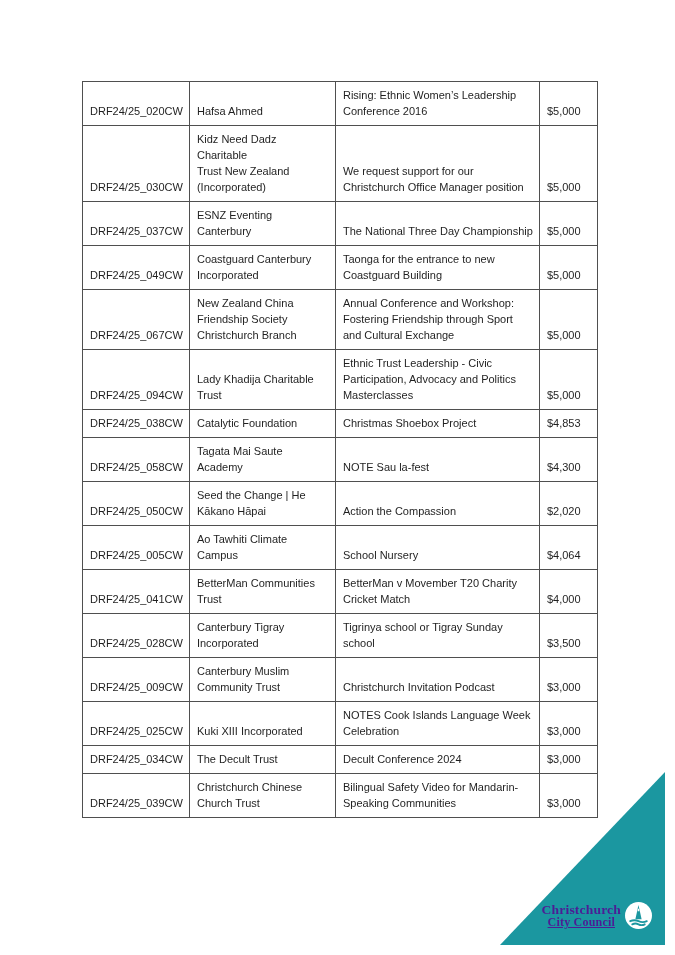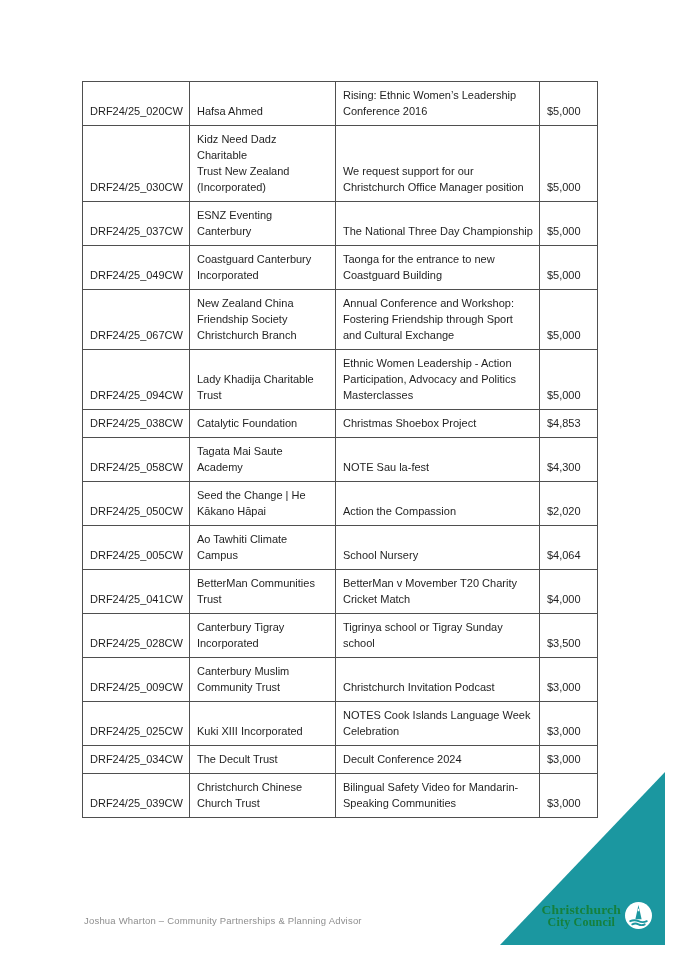--- a/index.html
+++ b/index.html
@@ -33,25 +33,25 @@
 
   .corner{
     position:absolute;right:10px;bottom:10px;width:165px;height:173px;
   }
   .corner svg.tri{position:absolute;inset:0;display:block;}
   .council-logo{
     position:absolute;right:13px;bottom:16px;
     display:flex;align-items:center;gap:4px;
   }
   .logo-text{
-    color:#15803d;font-family:"Liberation Serif", serif;font-weight:bold;
+    color:#4c1d95;font-family:"Liberation Serif", serif;font-weight:bold;
     text-align:center;
   }
   .logo-line1{font-size:13.5px;line-height:13px;letter-spacing:.2px;}
-  .logo-line2{font-size:12px;line-height:12px;letter-spacing:.2px;}
+  .logo-line2{font-size:12px;line-height:12px;letter-spacing:.2px;text-decoration:underline;}
   .logo-icon{width:27px;height:27px;display:block;}
 </style>
 </head>
 <body>
 
 <div class="page">
 
   <table class="grants">
     <colgroup>
       <col class="c-ref">
@@ -102,21 +102,21 @@
       <td>Annual Conference and Workshop:
 Fostering Friendship through Sport
 and Cultural Exchange</td>
       <td>$5,000</td>
     </tr>
 
     <tr>
       <td>DRF24/25_094CW</td>
       <td>Lady Khadija Charitable
 Trust</td>
-      <td>Ethnic Women Leadership - Action
+      <td>Ethnic Trust Leadership - Civic
 Participation, Advocacy and Politics
 Masterclasses</td>
       <td>$5,000</td>
     </tr>
 
 
     <tr>
       <td>DRF24/25_038CW</td>
       <td>Catalytic Foundation</td>
       <td>Christmas Shoebox Project</td>
@@ -191,21 +191,20 @@
       <td>DRF24/25_039CW</td>
       <td>Christchurch Chinese
 Church Trust</td>
       <td>Bilingual Safety Video for Mandarin-
 Speaking Communities</td>
       <td>$3,000</td>
     </tr>
   </tbody>
   </table>
 
-  <div class="footer-text">Joshua Wharton  –  Community Partnerships &amp; Planning Advisor</div>
 
   <div class="corner">
     <svg class="tri" width="165" height="173" viewBox="0 0 165 173">
       <polygon points="165,0 165,173 0,173" fill="#1B97A0"></polygon>
     </svg>
     <div class="council-logo">
       <div class="logo-text">
         <div class="logo-line1">Christchurch</div>
         <div class="logo-line2">City Council</div>
       </div>

